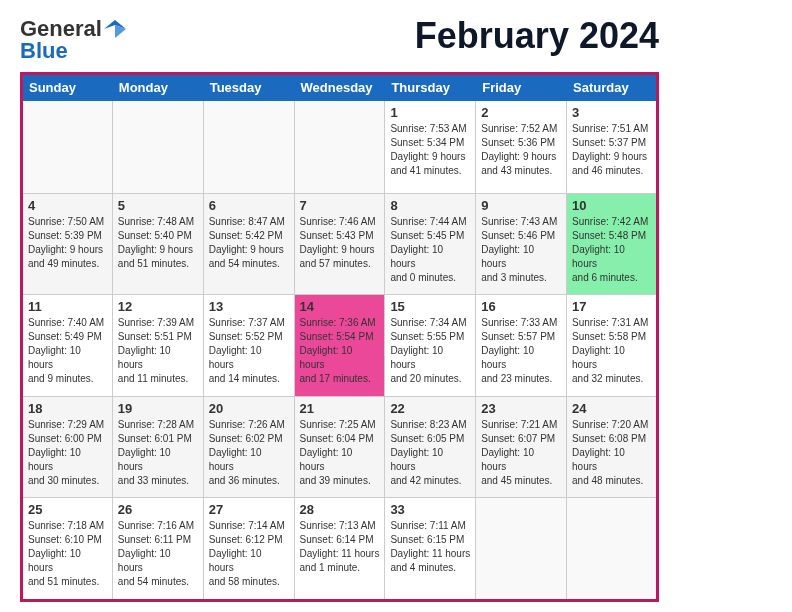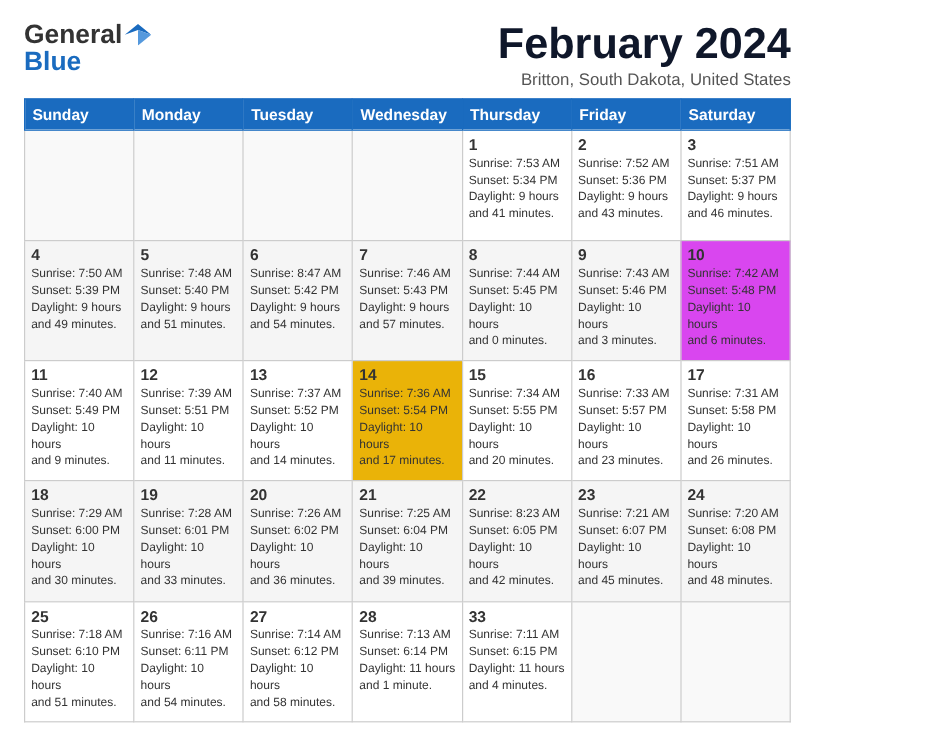--- a/index.html
+++ b/index.html
@@ -37,21 +37,21 @@
       color: #0f172a;
       line-height: 1.1;
     }
     .location {
       font-size: 14px;
       color: #555;
       margin-top: 2px;
     }
     .calendar {
       flex: 1;
-      border: 1px solid #be185d;
+      border: 3px solid #be185d;
       border-collapse: collapse;
       width: 100%;
       table-layout: fixed;
     }
     .calendar th {
       background-color: #1a6bbf;
       color: #fff;
       text-align: left;
       padding: 5px 6px;
       font-size: 13px;
@@ -92,21 +92,20 @@
         <span style="font-size:22px;font-weight:bold;color:#333;">General</span>
         <svg width="22" height="18" viewBox="0 0 22 18">
           <polygon points="0,9 11,0 22,9 11,5" fill="#1a6bbf"></polygon>
           <polygon points="11,5 22,9 11,18" fill="#5599dd"></polygon>
         </svg>
       </div>
       <span style="font-size:22px;font-weight:bold;color:#1a6bbf;margin-top:-4px;">Blue</span>
     </div>
     <div class="title-section">
       <div class="month-title">February 2024</div>
-      <div class="location">Britton, South Dakota, United States</div>
     </div>
   </div>
 
   <table class="calendar">
     <thead>
       <tr>
         <th>Sunday</th>
         <th>Monday</th>
         <th>Tuesday</th>
         <th>Wednesday</th>
@@ -197,21 +196,21 @@
           </td>
           <td style="background-color: rgb(245, 245, 245);">
             <div class="day-number">9</div>
             <div class="day-info">
               <div>Sunrise: 7:43 AM</div>
               <div>Sunset: 5:46 PM</div>
               <div>Daylight: 10 hours</div>
               <div>and 3 minutes.</div>
             </div>
           </td>
-          <td style="background-color: #d946ef; margin-top: 42px;">
+          <td style="background-color: #86efac; margin-top: 42px;">
             <div class="day-number">10</div>
             <div class="day-info">
               <div>Sunrise: 7:42 AM</div>
               <div>Sunset: 5:48 PM</div>
               <div>Daylight: 10 hours</div>
               <div>and 6 minutes.</div>
             </div>
           </td>
         </tr>
         <tr>
@@ -235,21 +234,21 @@
           </td>
           <td style="background-color: rgb(255, 255, 255);">
             <div class="day-number">13</div>
             <div class="day-info">
               <div>Sunrise: 7:37 AM</div>
               <div>Sunset: 5:52 PM</div>
               <div>Daylight: 10 hours</div>
               <div>and 14 minutes.</div>
             </div>
           </td>
-          <td style="background-color: #eab308;">
+          <td style="background-color: #ec4899;">
             <div class="day-number">14</div>
             <div class="day-info">
               <div>Sunrise: 7:36 AM</div>
               <div>Sunset: 5:54 PM</div>
               <div>Daylight: 10 hours</div>
               <div>and 17 minutes.</div>
             </div>
           </td>
           <td style="background-color: rgb(255, 255, 255);">
             <div class="day-number">15</div>
@@ -268,21 +267,21 @@
               <div>Daylight: 10 hours</div>
               <div>and 23 minutes.</div>
             </div>
           </td>
           <td style="background-color: rgb(255, 255, 255);">
             <div class="day-number">17</div>
             <div class="day-info">
               <div>Sunrise: 7:31 AM</div>
               <div>Sunset: 5:58 PM</div>
               <div>Daylight: 10 hours</div>
-              <div>and 26 minutes.</div>
+              <div>and 32 minutes.</div>
             </div>
           </td>
         </tr>
         <tr>
           <td style="background-color: rgb(245, 245, 245); margin-left: 10px;">
             <div class="day-number">18</div>
             <div class="day-info">
               <div>Sunrise: 7:29 AM</div>
               <div>Sunset: 6:00 PM</div>
               <div>Daylight: 10 hours</div>

